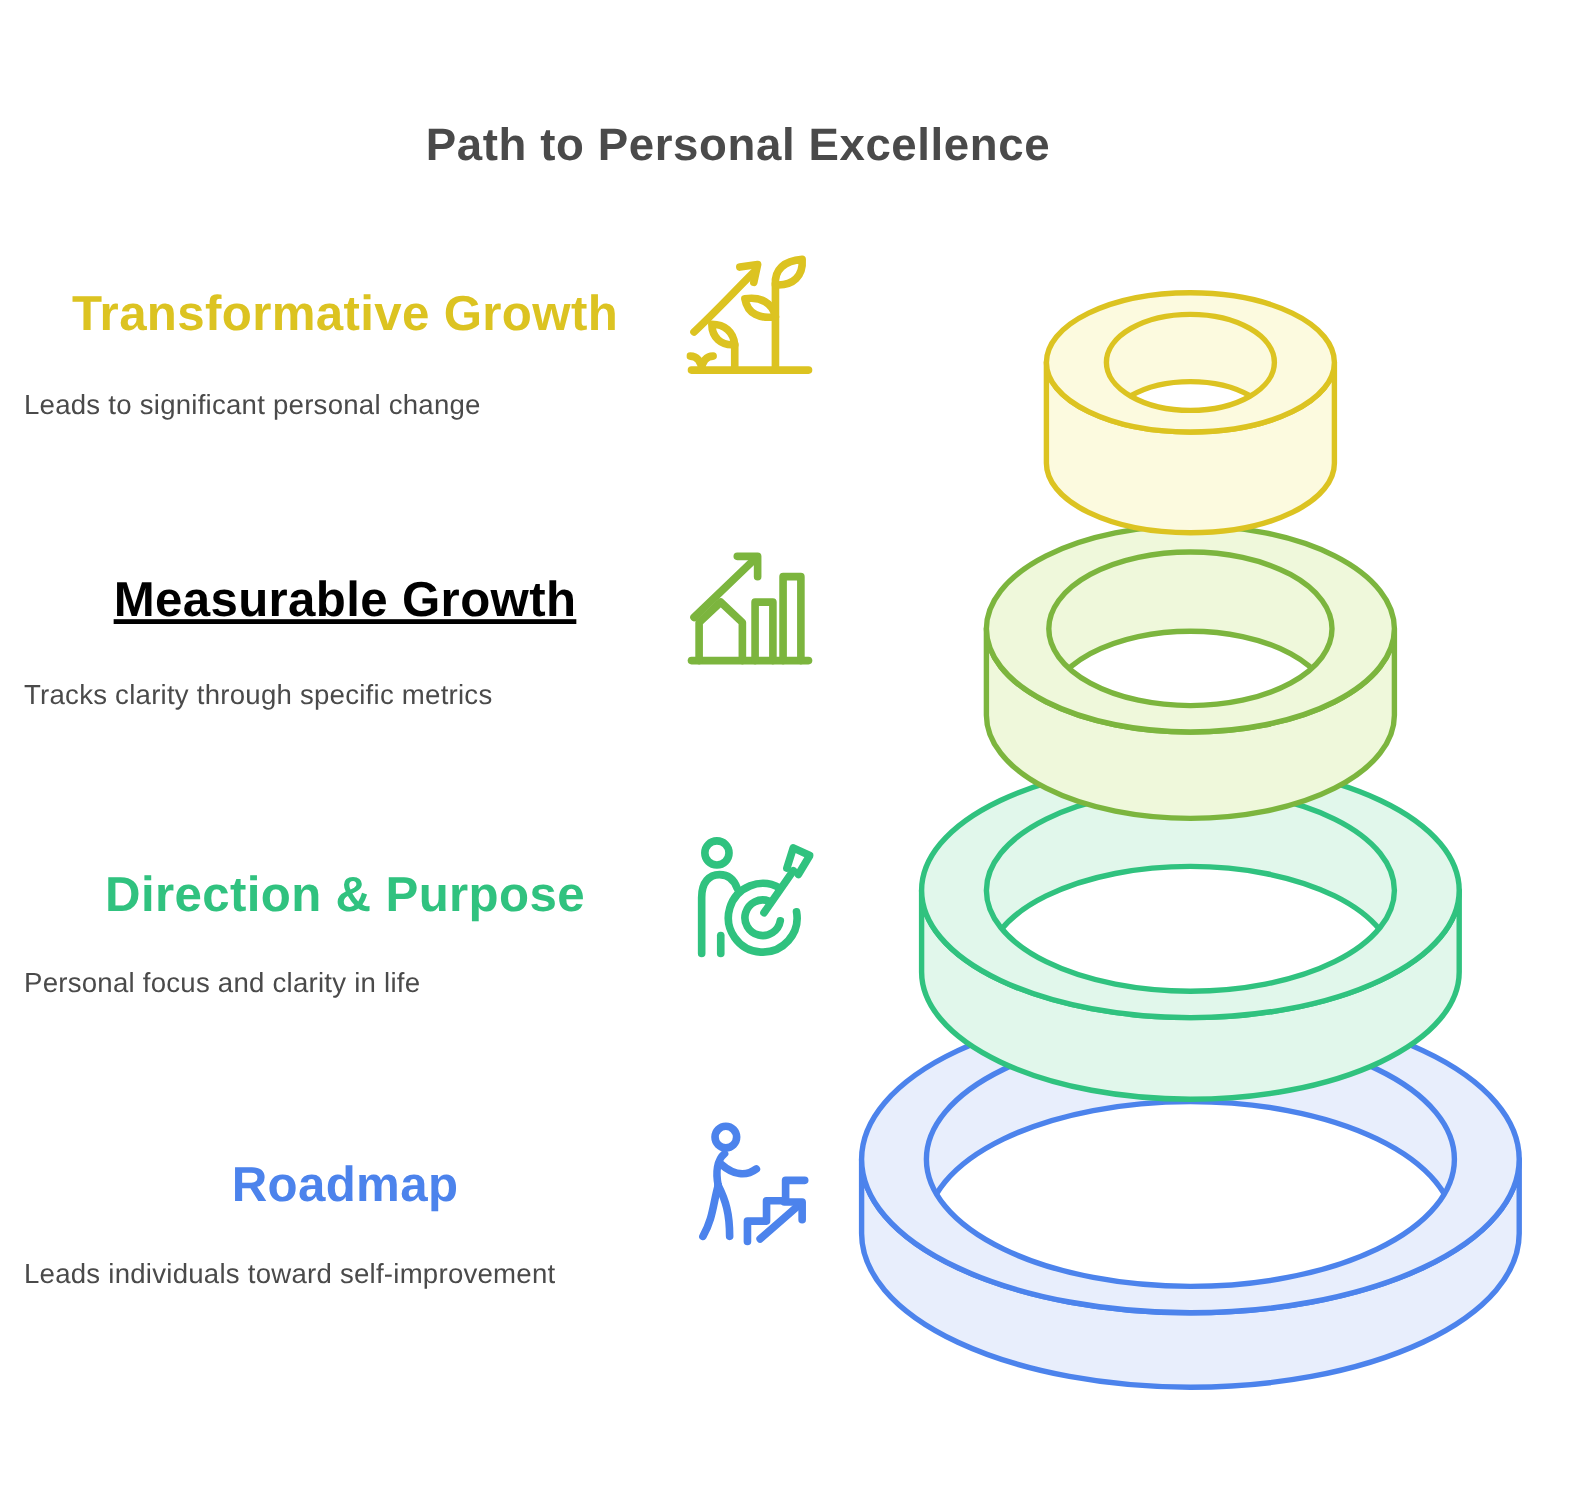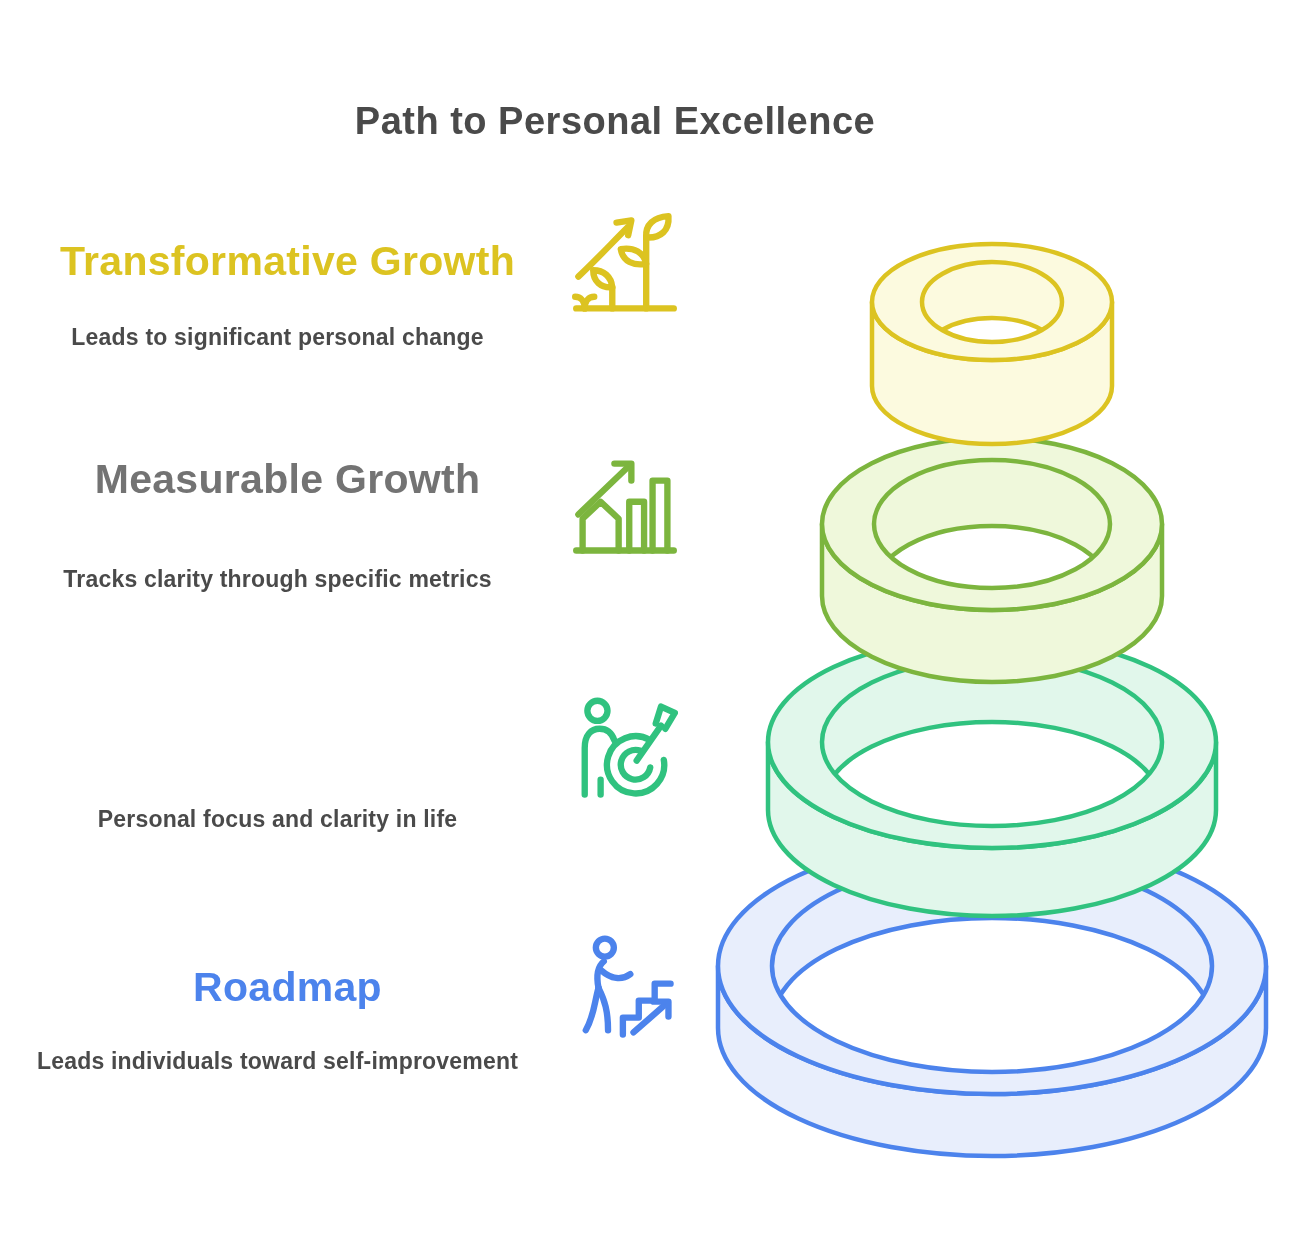--- a/index.html
+++ b/index.html
@@ -22,22 +22,22 @@
     position:absolute;
     left:40px; width:495px;
     text-align:center;
     font-size:41px; font-weight:700;
     letter-spacing:0.3px;
     white-space:nowrap;
   }
   .item-desc{
     position:absolute;
     left:20px; width:515px;
-    text-align:center;
-    font-size:23px; font-weight:700;
+    text-align:left;
+    font-size:23px; font-weight:400;
     color:#4a4a4a;
     letter-spacing:0.2px;
     white-space:nowrap;
   }
   .item-icon{
     position:absolute;
     left:572px;
     width:106px;height:112px;
   }
   .rings-svg{
@@ -61,31 +61,32 @@
     <path d="M70 23 C69 11 77 4 91 3 C92 16 84 24 70 23 Z"></path>
     <path d="M70 48 C58 50 48 46 46 34 C58 32 68 37 70 48 Z"></path>
     <path d="M38 90 V70"></path>
     <path d="M38 70 C37 60 30 54 20 54 C20 64 27 71 38 70 Z"></path>
     <path d="M12 90 C12 83 8 79 3 79"></path>
     <path d="M12 90 C12 83 16 79 21 79"></path>
     <path d="M6 60 C22 45 36 30 53 13"></path>
     <path d="M42 9 L56 7 L53 21"></path>
   </svg>
 
-  <div class="item-heading" style="top: 456px; color: #737373;">Measurable Growth</div>
+  <div class="item-heading" style="top: 476px; color: #000000; text-decoration: underline;">Measurable Growth</div>
   <div class="item-desc" style="top:566px;">Tracks clarity through specific metrics</div>
   <svg class="item-icon" style="top: 450px; color: rgb(124, 181, 62);" viewBox="0 0 100 100" fill="none" stroke="currentColor" stroke-width="6" stroke-linecap="round" stroke-linejoin="round">
     <path d="M4 92 H96"></path>
     <path d="M10 92 V62 L27 46 L44 62 V92"></path>
     <path d="M54 92 V46 H68 V92"></path>
     <path d="M76 92 V26 H90 V92"></path>
     <path d="M6 58 L54 12"></path>
     <path d="M40 10 H56 V26"></path>
   </svg>
 
+  <div class="item-heading" style="top: 722px; color: rgb(48, 194, 127);">Direction &amp; Purpose</div>
   <div class="item-desc" style="top:806px;">Personal focus and clarity in life</div>
   <svg class="item-icon" style="top: 694px; color: rgb(48, 194, 127);" viewBox="0 0 100 100" fill="none" stroke="currentColor" stroke-width="6" stroke-linecap="round" stroke-linejoin="round">
     <circle cx="24" cy="13" r="9.5"></circle>
     <path d="M12 92 V48 C12 36 18 30 26 30 C34 30 38 35 40 41"></path>
     <path d="M27 92 V78"></path>
     <path d="M73.5 40.6 A27 27 0 1 0 86.6 59.3"></path>
     <path d="M64.8 50.8 A14 14 0 1 0 73.8 66.4"></path>
     <path d="M84 27 L61 60"></path>
     <path d="M79 25 L84 9 L97 15 L88 30"></path>
   </svg>

